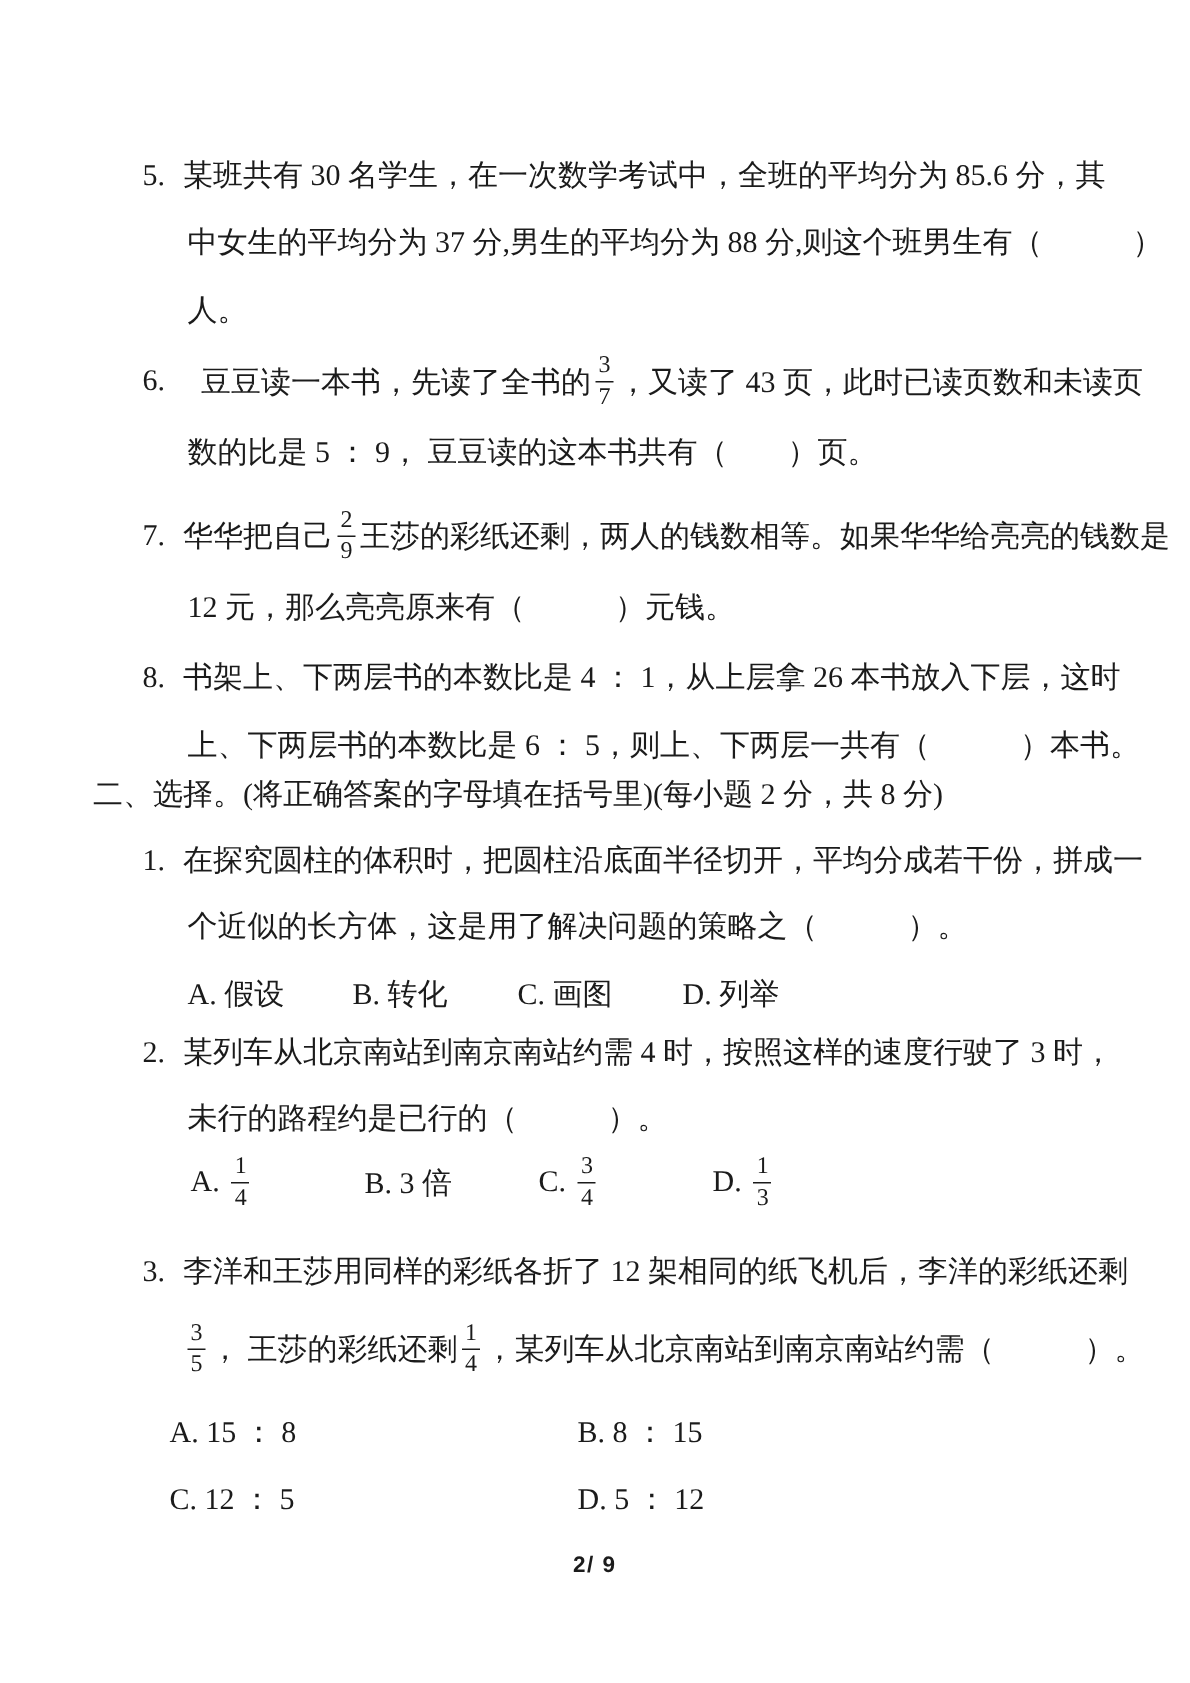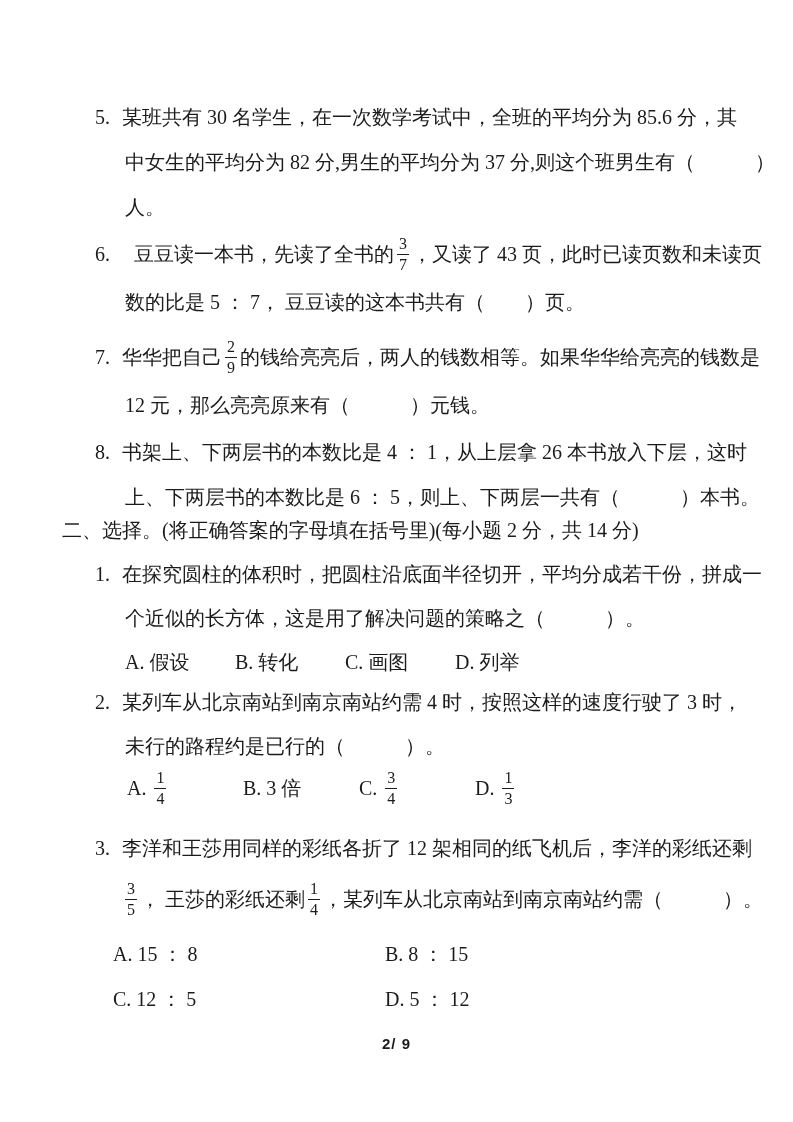--- a/index.html
+++ b/index.html
@@ -61,37 +61,37 @@
     font-size:15px;
     letter-spacing:1px;
   }
 </style>
 </head>
 <body>
 
 <div class="page">
 
   <div class="line" style="top:106px;left:95px"><span class="qno">5.</span><span>某班共有 30 名学生，在一次数学考试中，全班的平均分为 85.6 分，其</span></div>
-  <div class="line" style="top:151px;left:125px">中女生的平均分为 82 分,男生的平均分为 37 分,则这个班男生有（　　　）</div>
+  <div class="line" style="top:151px;left:125px">中女生的平均分为 37 分,男生的平均分为 88 分,则这个班男生有（　　　）</div>
   <div class="line" style="top:196px;left:125px">人。</div>
 
   <div class="fline" style="top:230px;left:95px;height:48px">
     <span class="qno-wide">6.</span><span>豆豆读一本书，先读了全书的</span><span class="frac"><span class="num">3</span><span class="den">7</span></span><span>，又读了 43 页，此时已读页数和未读页</span>
   </div>
-  <div class="line" style="top:291px;left:125px">数的比是 5 ： 7， 豆豆读的这本书共有（　　）页。</div>
+  <div class="line" style="top:291px;left:125px">数的比是 5 ： 9， 豆豆读的这本书共有（　　）页。</div>
 
   <div class="fline" style="top:333px;left:95px;height:48px">
-    <span class="qno">7.</span><span>华华把自己</span><span class="frac"><span class="num">2</span><span class="den">9</span></span><span>的钱给亮亮后，两人的钱数相等。如果华华给亮亮的钱数是</span>
+    <span class="qno">7.</span><span>华华把自己</span><span class="frac"><span class="num">2</span><span class="den">9</span></span><span>王莎的彩纸还剩，两人的钱数相等。如果华华给亮亮的钱数是</span>
   </div>
   <div class="line" style="top:394px;left:125px">12 元，那么亮亮原来有（　　　）元钱。</div>
 
   <div class="line" style="top:441px;left:95px"><span class="qno">8.</span><span>书架上、下两层书的本数比是 4 ： 1，从上层拿 26 本书放入下层，这时</span></div>
   <div class="line" style="top:486px;left:125px">上、下两层书的本数比是 6 ： 5，则上、下两层一共有（　　　）本书。</div>
 
-  <div class="line" style="top:519px;left:62px">二、选择。(将正确答案的字母填在括号里)(每小题 2 分，共 14 分)</div>
+  <div class="line" style="top:519px;left:62px">二、选择。(将正确答案的字母填在括号里)(每小题 2 分，共 8 分)</div>
 
   <div class="line" style="top:563px;left:95px"><span class="qno">1.</span><span>在探究圆柱的体积时，把圆柱沿底面半径切开，平均分成若干份，拼成一</span></div>
   <div class="line" style="top:607px;left:125px">个近似的长方体，这是用了解决问题的策略之（　　　）。</div>
   <div class="optrow" style="top:649px;left:125px">
     <span class="opt">A. 假设</span>
     <span class="opt">B. 转化</span>
     <span class="opt">C. 画图</span>
     <span class="opt">D. 列举</span>
   </div>
 

